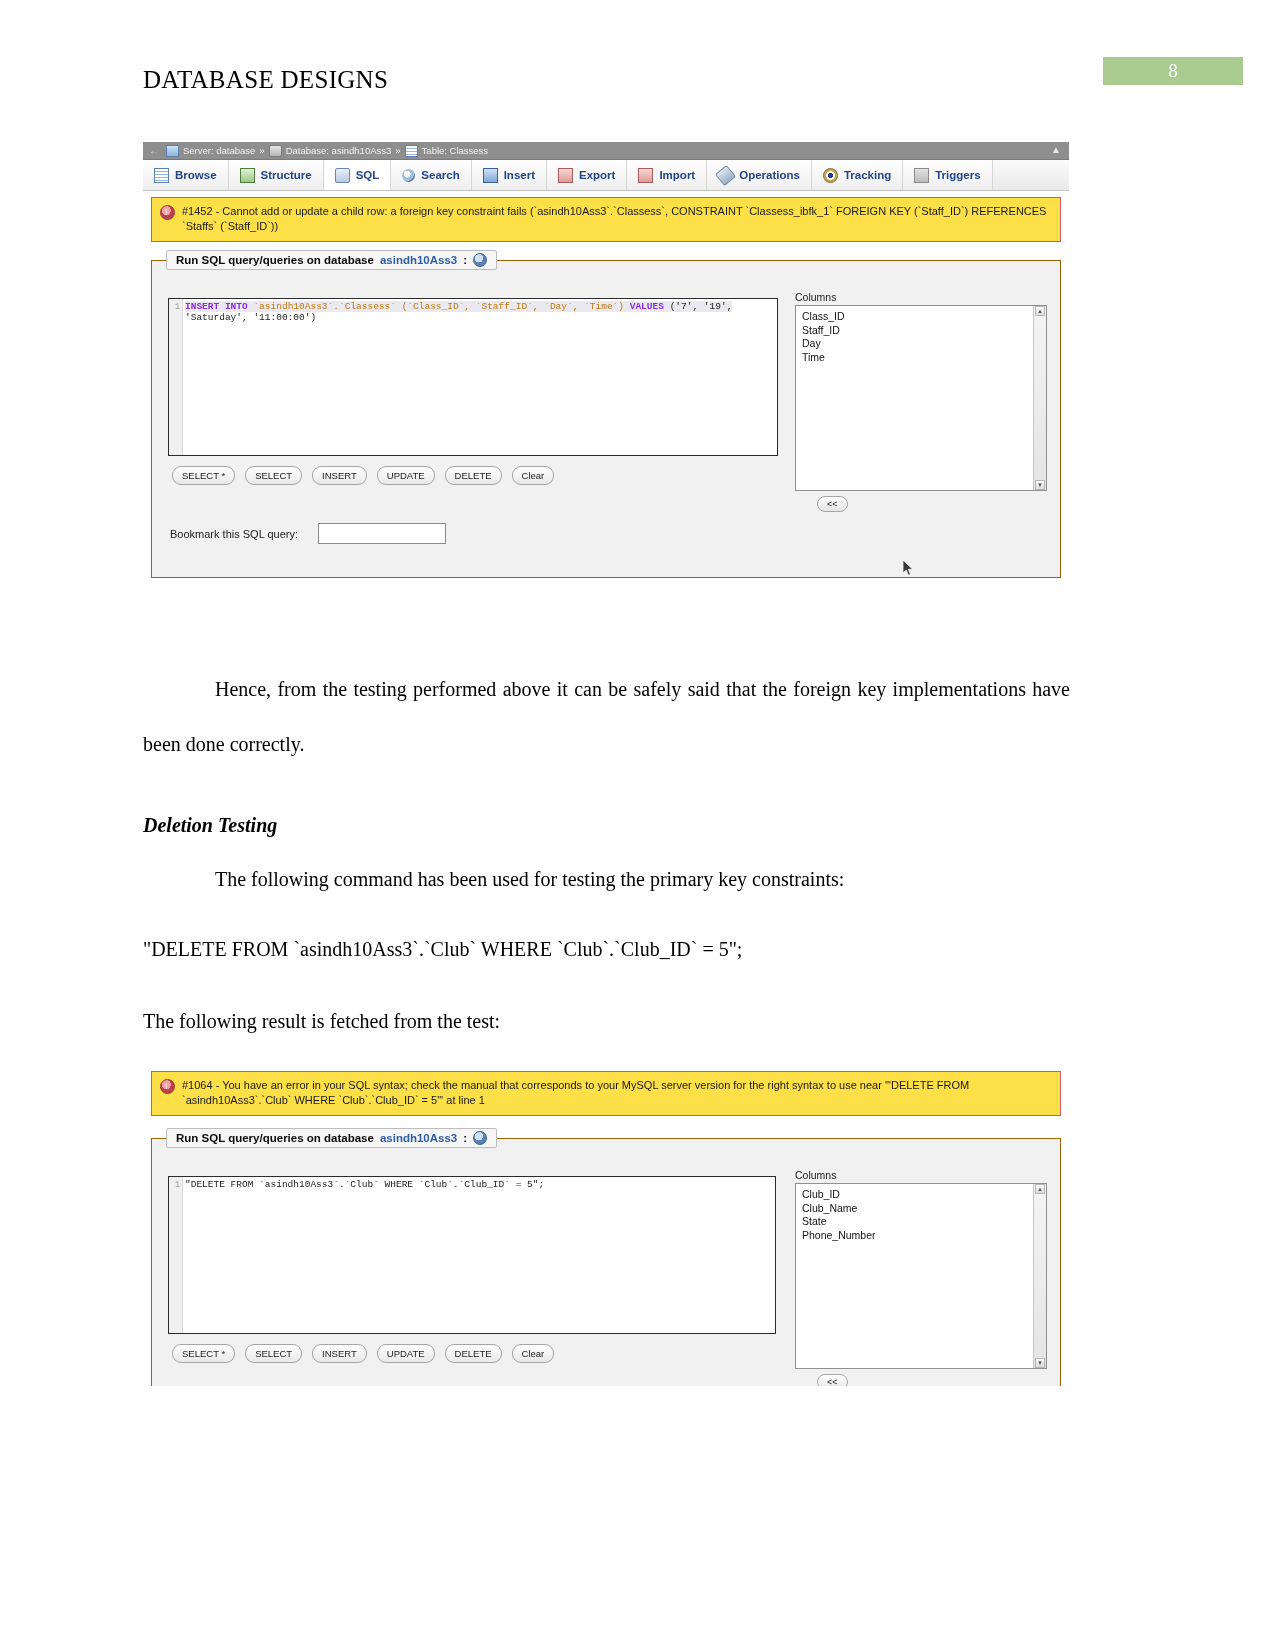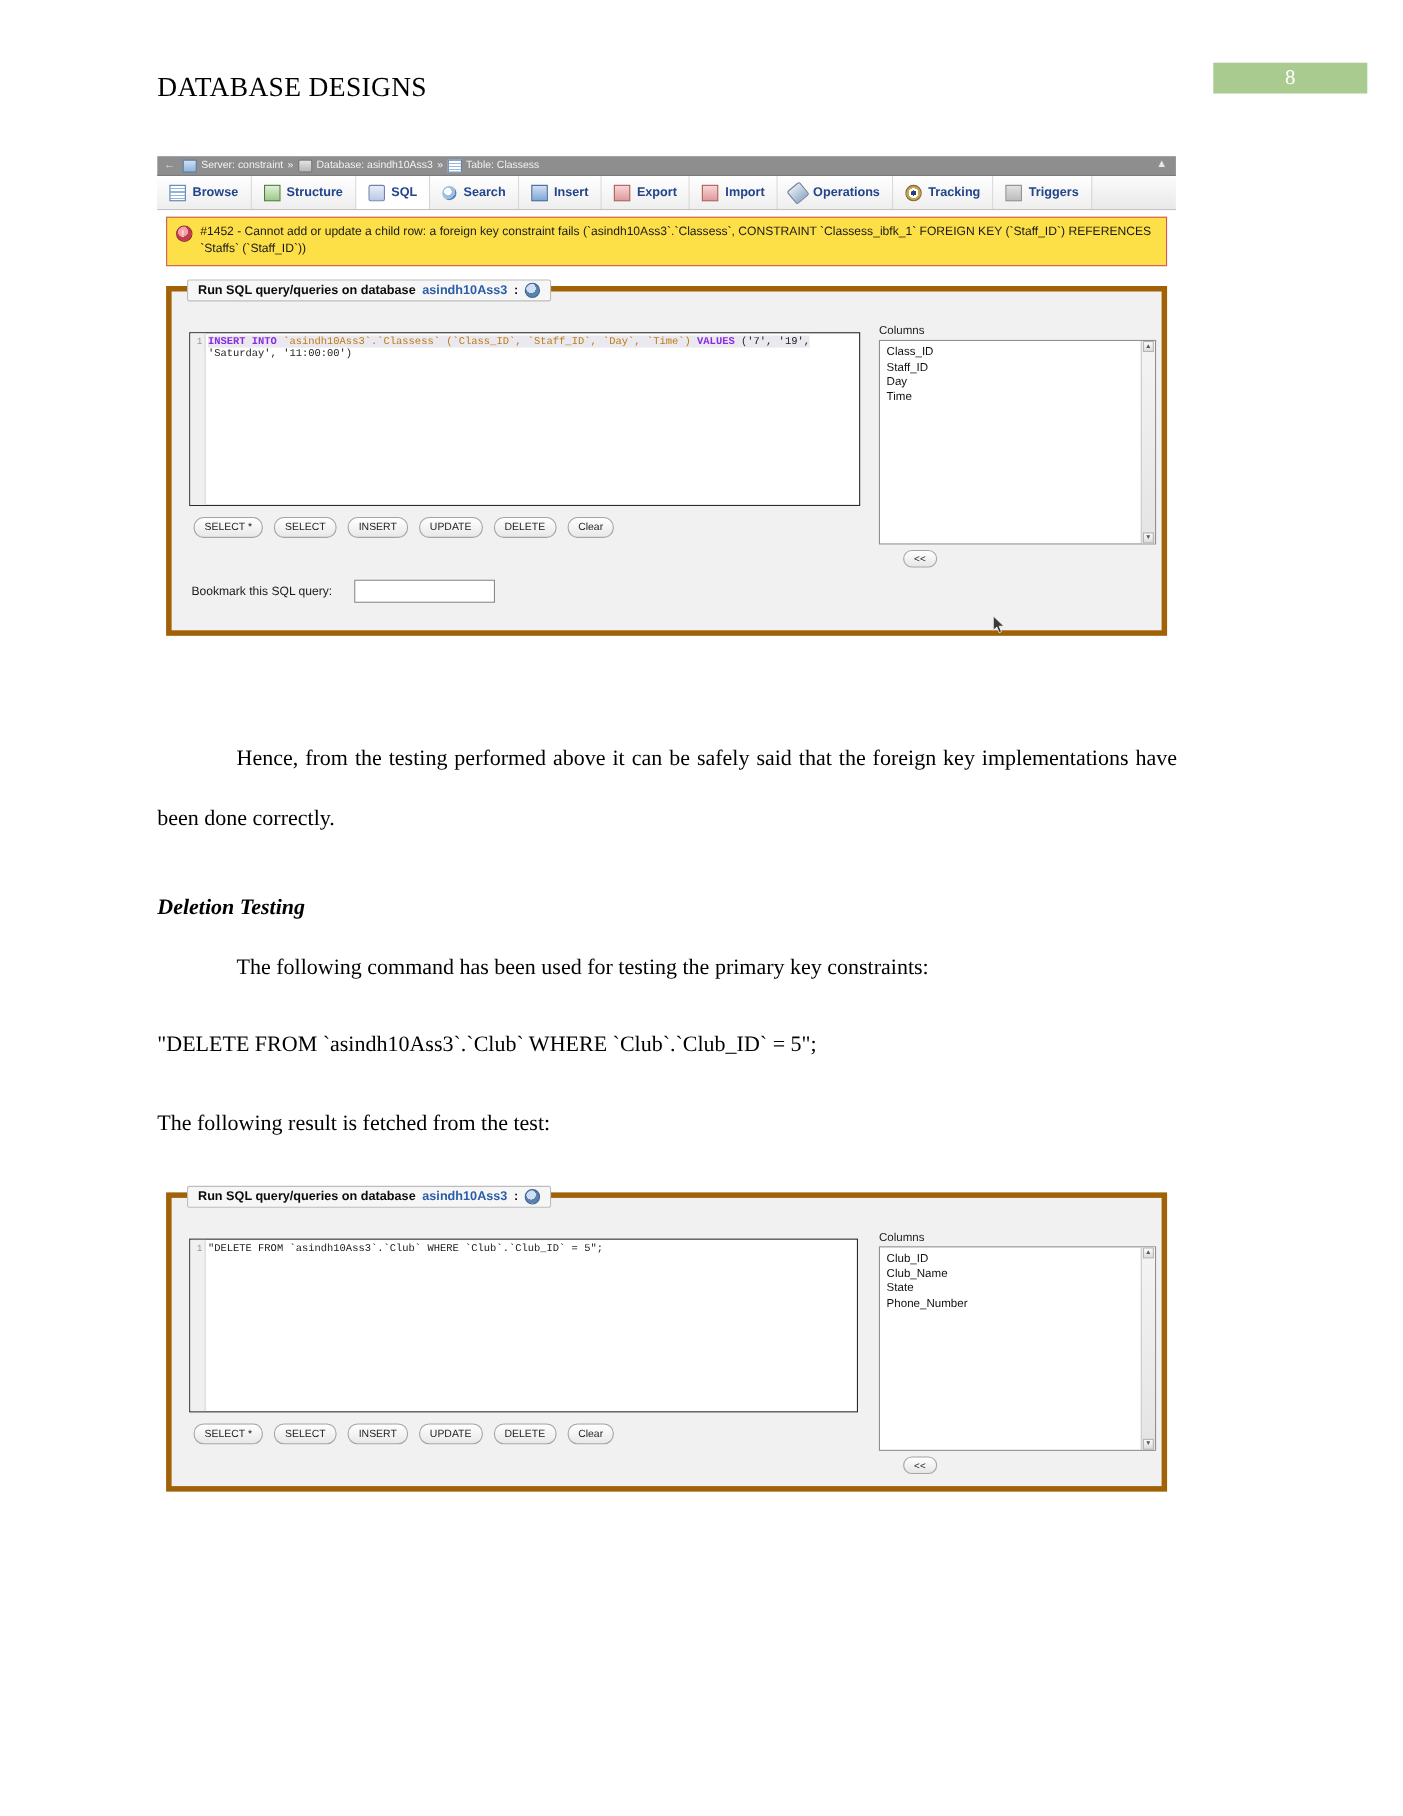--- a/index.html
+++ b/index.html
@@ -95,21 +95,21 @@
     flex:0 0 auto; width:13px; height:13px; border-radius:50%;
     background:radial-gradient(circle at 40% 35%, #f4a0a8 0 40%, #c2404e 41%);
     border:1px solid #97303c; margin-top:1px;
     position:relative;
   }
   .err-ico:after{content:"!"; position:absolute; left:4px; top:-1px; font-size:9px; color:#fff; font-family:"Liberation Sans",sans-serif;}
 
   .pma-panel {
     margin:12px 8px 0 8px;
     background:#f1f1f1;
-    border:5px solid #a16207;
+    border:1px solid #a16207;
     position:relative;
     box-sizing:border-box;
     text-decoration:underline;
   }
   .legend {
     position:absolute; left:14px; top:-11px;
     background:#f6f6f6; border:1px solid #bdbdbd;
     padding:2px 9px; font-size:11.5px; font-weight:bold;
     color:#0b0b0b; display:flex; align-items:center; gap:6px;
     border-radius:2px;
@@ -206,21 +206,21 @@
 <div class="page">
 
   <div class="doc-header">DATABASE DESIGNS</div>
   <div class="page-num-box">8</div>
 
   <div class="pma" style="left:143px; top:142px; width:926px; height:486px;">
 
     <div class="pma-bread">
       <span class="arrow-left">←</span>
       <span class="ico ico-srv"></span>
-      <span>Server: constraint</span>
+      <span>Server: database</span>
       <span>»</span>
       <span class="ico ico-db"></span>
       <span>Database: asindh10Ass3</span>
       <span>»</span>
       <span class="ico ico-tbl"></span>
       <span>Table: Classess</span>
       <span class="collapse">▲</span>
     </div>
 
     <div class="pma-tabs">
@@ -326,20 +326,24 @@
   <div class="para bold-italic" style="left:143px; top:798px; width:500px;">Deletion Testing</div>
 
   <div class="para" style="left:143px; top:852px; width:927px; text-indent:72px;">The following command has been used for testing the primary key constraints:</div>
 
   <div class="para" style="left:143px; top:922px; width:927px;">"DELETE FROM `asindh10Ass3`.`Club` WHERE `Club`.`Club_ID` = 5";</div>
 
   <div class="para" style="left:143px; top:994px; width:927px;">The following result is fetched from the test:</div>
 
   <div class="pma" style="left:143px; top:1062px; width:926px; height:324px; overflow:hidden;">
 
+    <div class="pma-error" style="margin-top:9px;">
+      <span class="err-ico"></span>
+      <span>#1064 - You have an error in your SQL syntax; check the manual that corresponds to your MySQL server version for the right syntax to use near '"DELETE FROM `asindh10Ass3`.`Club` WHERE `Club`.`Club_ID` = 5"' at line 1</span>
+    </div>
 
     <div class="pma-panel" style="margin-top:22px; height:272px;">
       <div class="legend">
         <span>Run SQL query/queries on database</span>
         <span class="db">asindh10Ass3</span>
         <span>:</span>
         <span class="help"></span>
       </div>
 
       <div class="sqlbox" style="left:16px; top:37px; width:608px; height:158px;">

